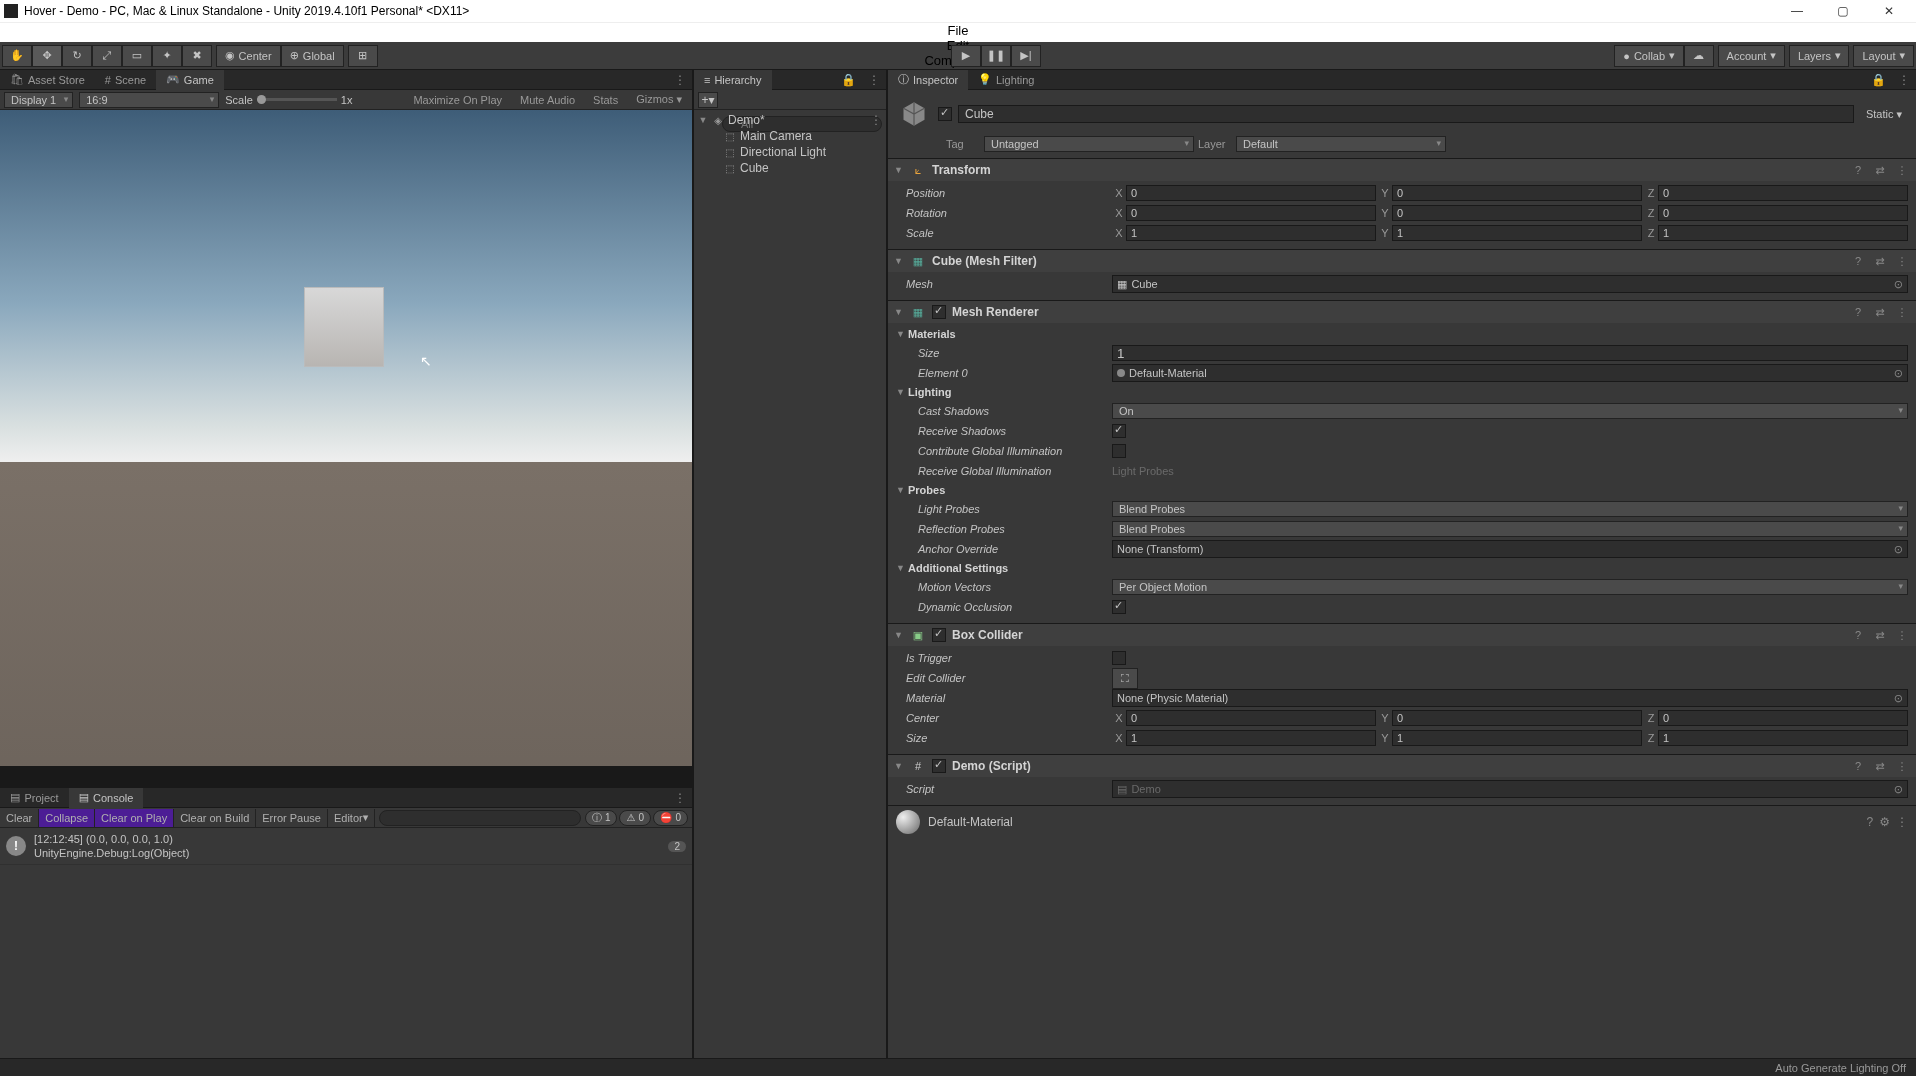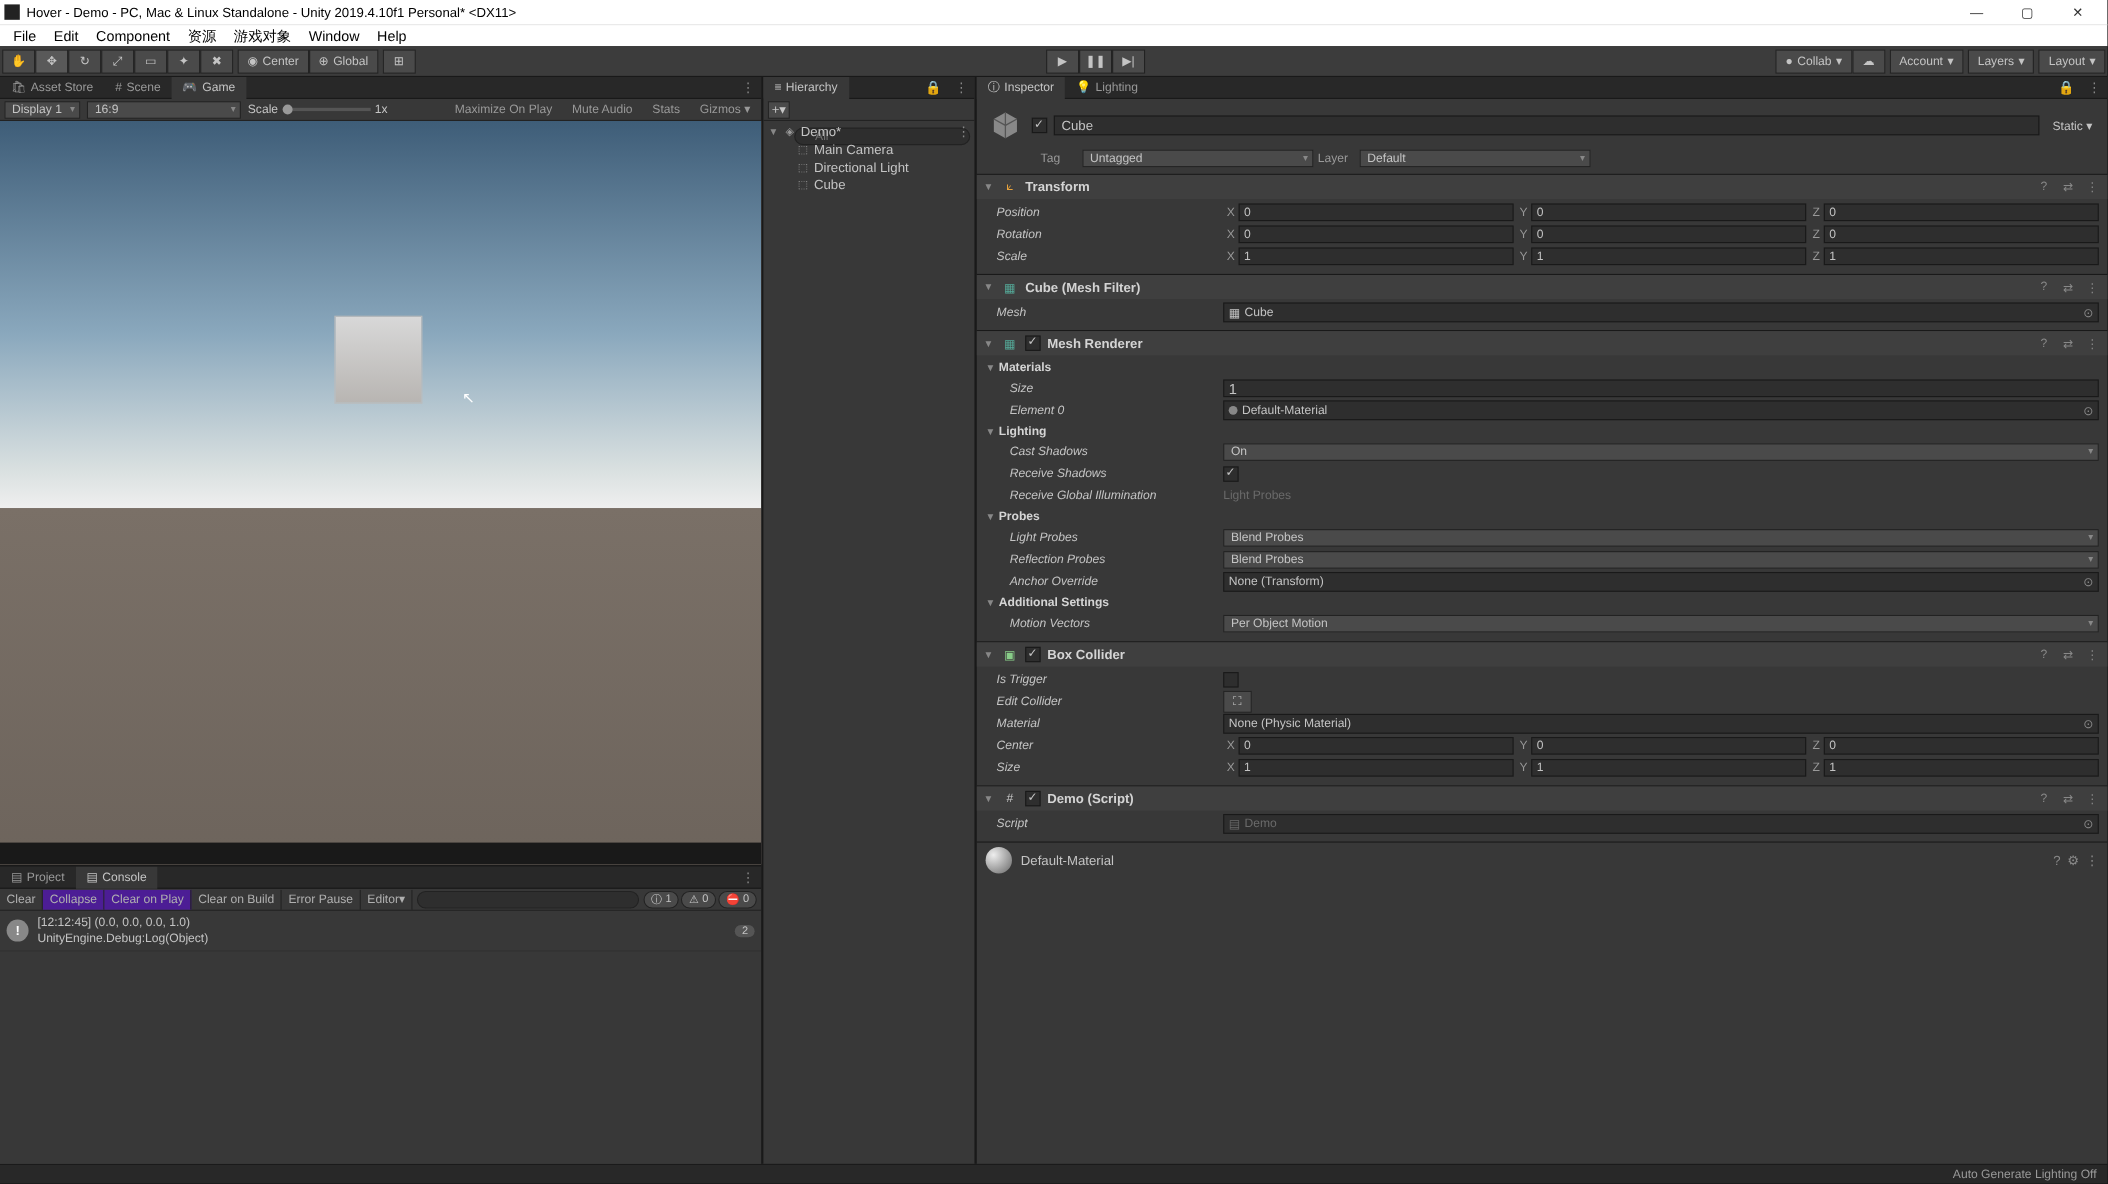--- a/index.html
+++ b/index.html
@@ -1,21 +1,21 @@
 <!DOCTYPE html>
 <html><head>
 <meta charset="utf-8">
 <style>
 * { margin:0; padding:0; box-sizing:border-box; font-family:"Segoe UI",Arial,sans-serif; }
 body { width:1916px; height:1076px; background:#191919; overflow:hidden; font-size:12px; color:#c4c4c4; }
 .titlebar { height:22px; background:#fff; display:flex; align-items:center; color:#000; font-size:12px; padding:0 4px; }
 .titlebar .logo { width:14px; height:14px; background:#222; margin-right:6px; }
 .titlebar .title { flex:1; }
 .titlebar .winbtn { width:46px; text-align:center; font-size:12px; color:#333; }
-.menubar { height:20px; background:#fff; display:flex; align-items:center; color:#000; padding:0 4px; border-top:1px solid #eee; }
+.menubar { height:20px; background:#fff; display:flex; align-items:center; color:#000; padding:0 4px; border-top:1px solid #eee;flex-direction:column; }
 .menubar span { padding:0 8px; font-size:13px; }
 .toolbar { height:28px; background:#3c3c3c; display:flex; align-items:center; border-bottom:1px solid #191919; }
 .tool-group { display:flex; margin:0 2px; }
 .tool-btn { width:30px; height:22px; background:#4a4a4a; border:1px solid #222; display:flex; align-items:center; justify-content:center; font-size:11px; color:#c4c4c4; }
 .tool-btn.active { background:#595959; }
 .tool-btn.wide { width:auto; padding:0 8px; gap:4px; }
 .tool-spacer { flex:1; }
 
 .main { display:flex; height:calc(100% - 22px - 20px - 28px - 18px); }
 .left-col { width:692px; display:flex; flex-direction:column; background:#383838; }
@@ -415,20 +415,26 @@
               <div class="dd" style="flex:1">On</div>
             </div>
         </div>
         <div class="prop-row">
             <div class="plabel sub">Receive Shadows</div>
           <div class="pval">
               <input type="checkbox" checked="" style="">
             </div>
         </div>
         <div class="prop-row">
+            <div class="plabel sub">Contribute Global Illumination</div>
+          <div class="pval">
+              <input type="checkbox" style="">
+            </div>
+        </div>
+        <div class="prop-row">
             <div class="plabel sub dimmed">Receive Global Illumination</div>
           <div class="pval dimmed">Light Probes</div>
         </div>
         <div class="sub-head">
             <span class="fold">▼</span>
             <span>Probes</span>
           </div>
         <div class="prop-row">
             <div class="plabel sub">Light Probes</div>
           <div class="pval">
@@ -449,20 +455,26 @@
             </div>
         </div>
         <div class="sub-head">
             <span class="fold">▼</span>
             <span>Additional Settings</span>
           </div>
         <div class="prop-row">
             <div class="plabel sub">Motion Vectors</div>
           <div class="pval">
               <div class="dd" style="flex:1">Per Object Motion</div>
+            </div>
+        </div>
+        <div class="prop-row">
+            <div class="plabel sub">Dynamic Occlusion</div>
+          <div class="pval">
+              <input type="checkbox" checked="" style="">
             </div>
         </div>
       </div>
     </div>
 
     <div class="component">
       <div class="comp-head">
         <span class="fold">▼</span>
         <span class="cicon" style="color:#8c8">▣</span>
         <input type="checkbox" checked="" style="">

